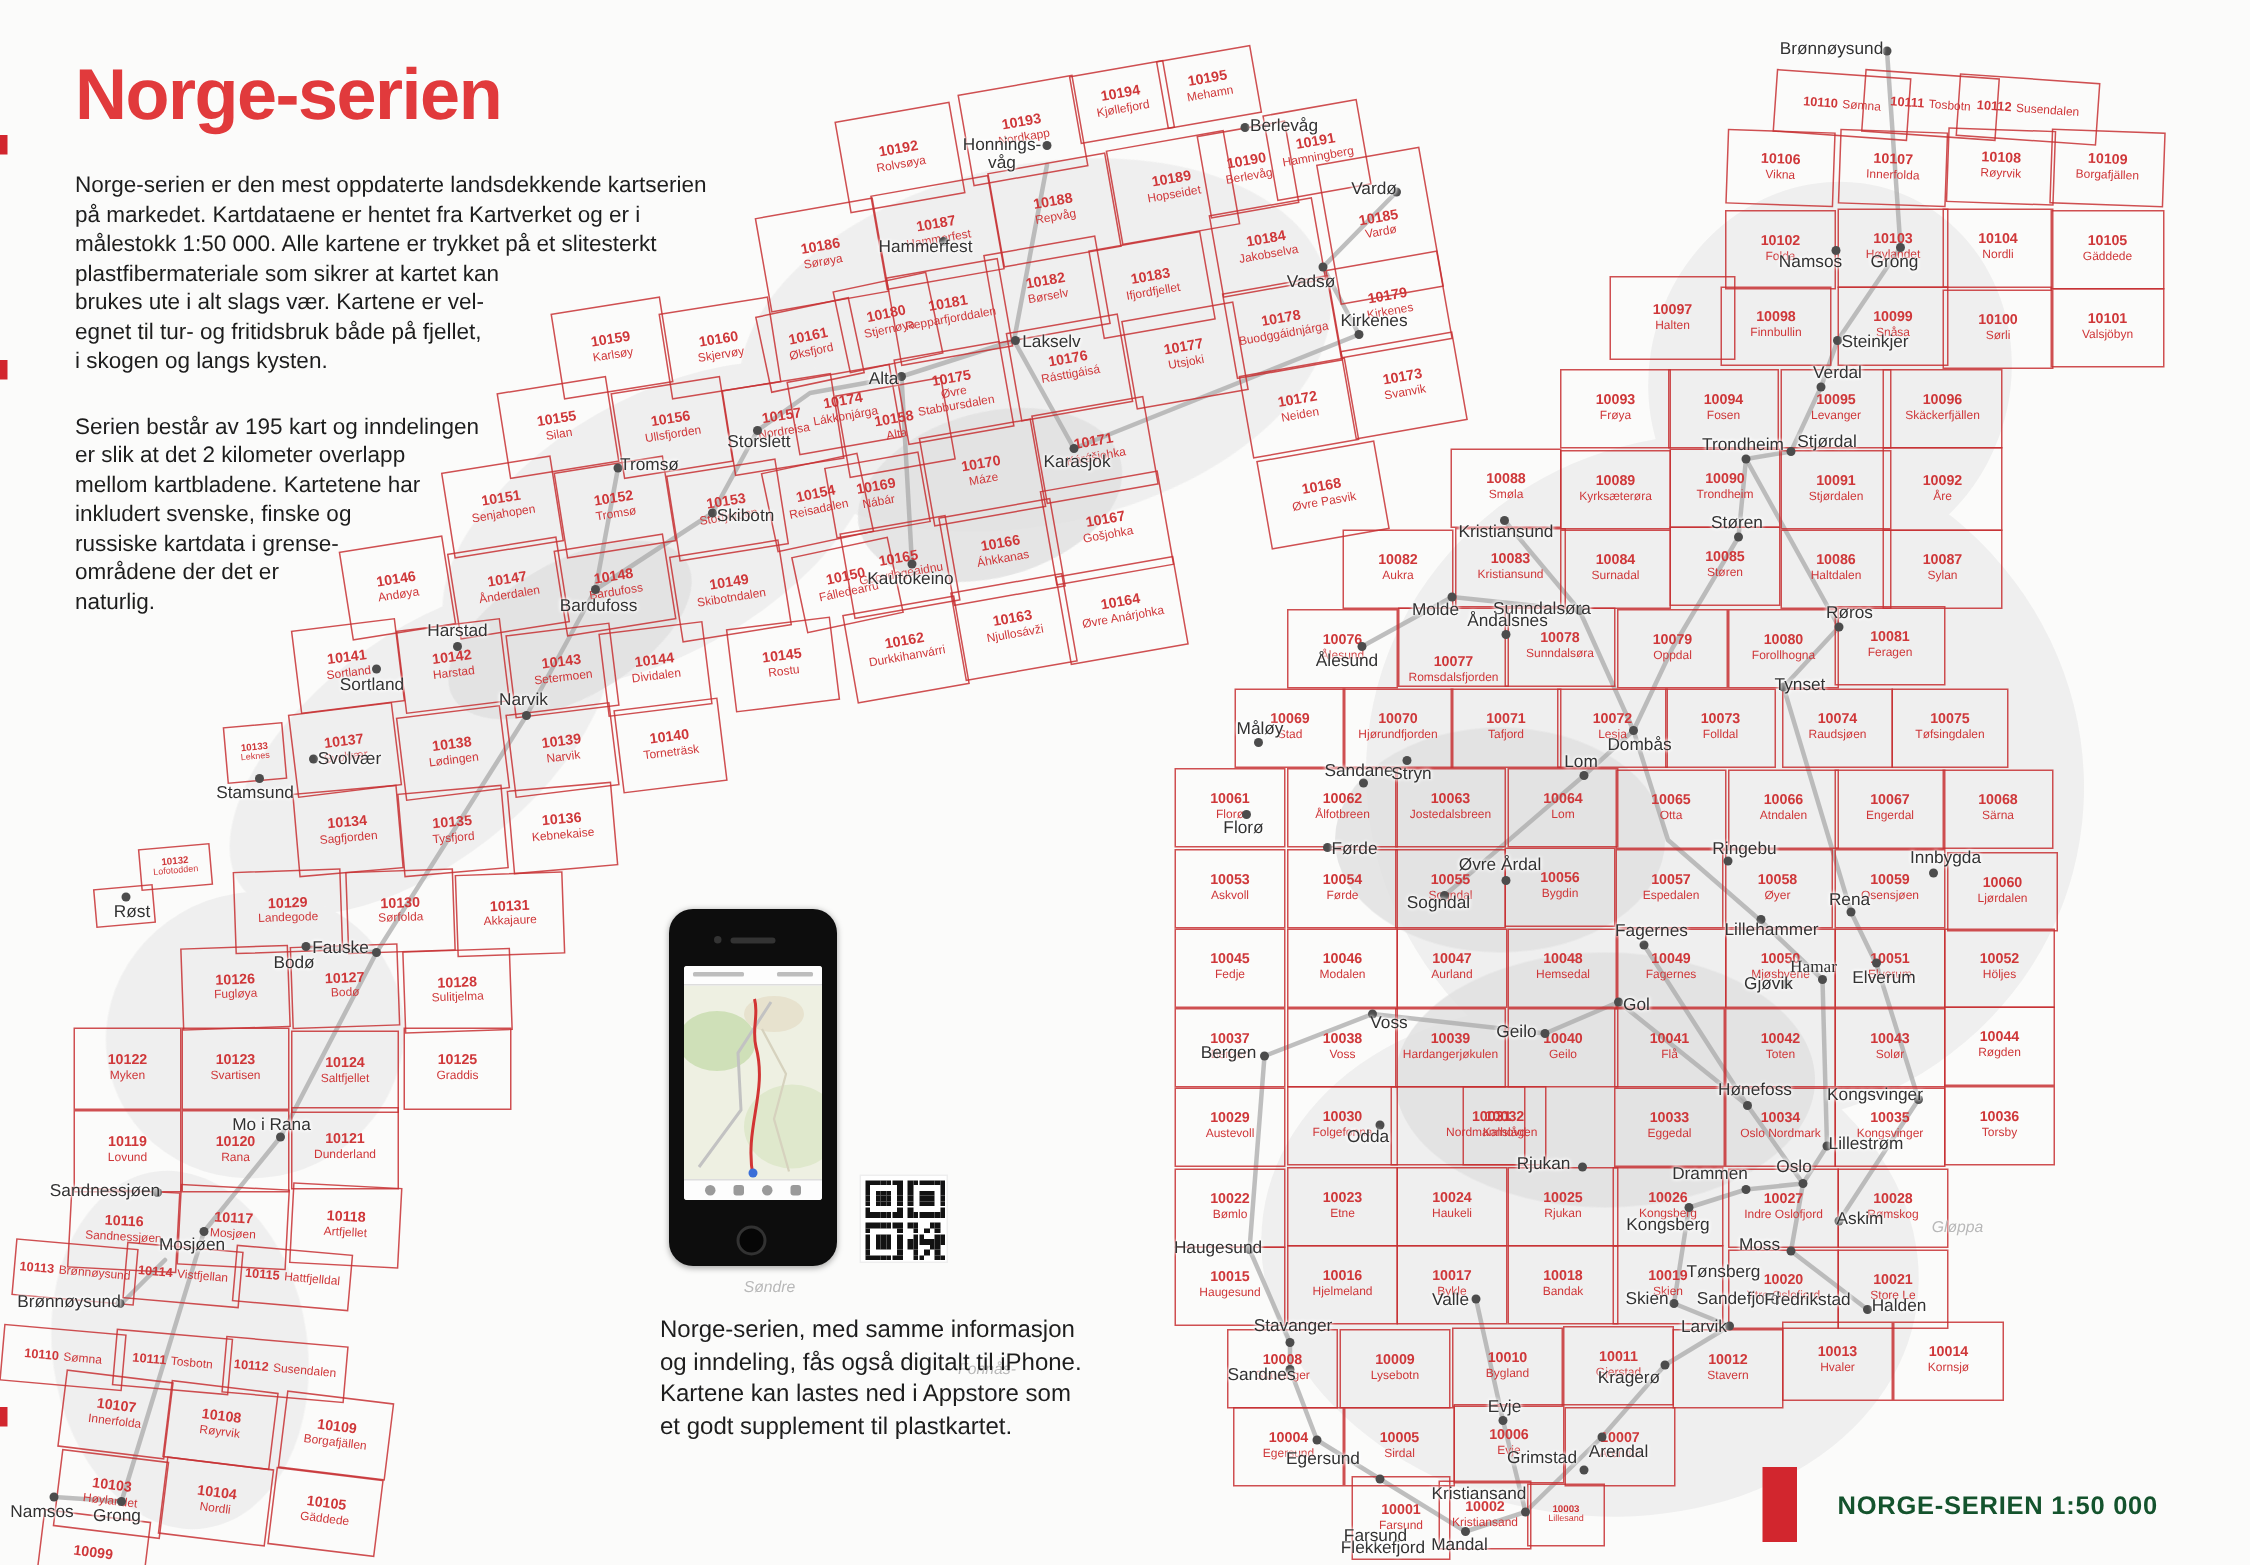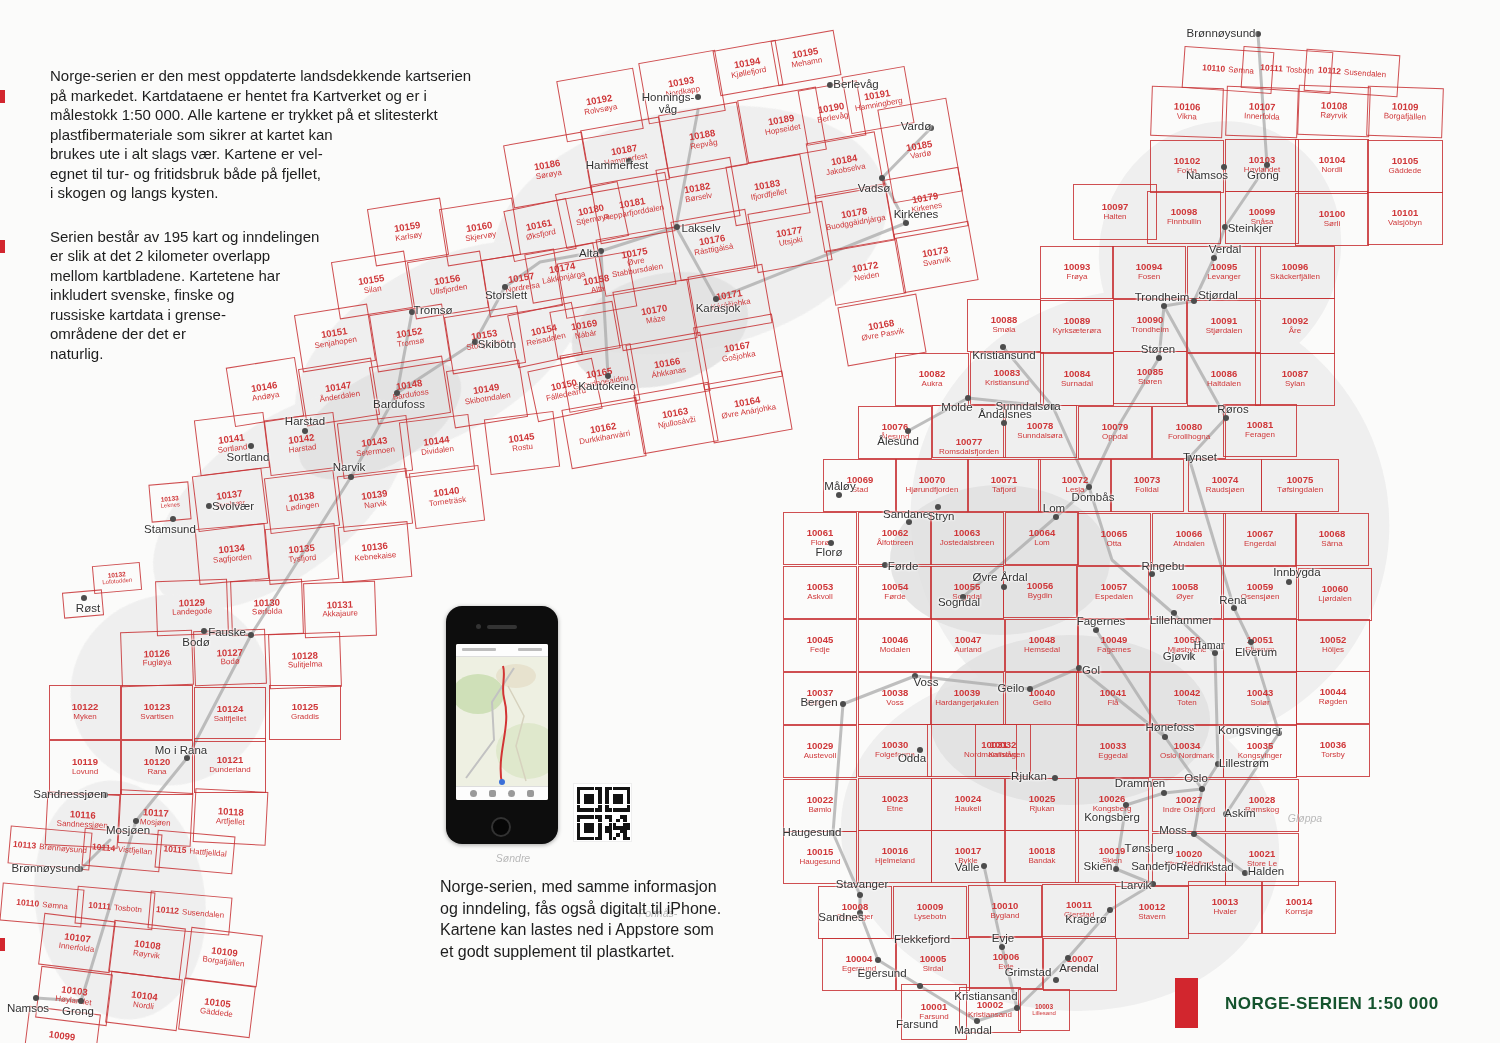--- a/index.html
+++ b/index.html
@@ -115,20 +115,21 @@
       <path d="M1279,733 L1226,814"></path>
       <path d="M908,431 L968,398 L1053,407 L1089,487"></path>
       <path d="M1003,347 L1053,407"></path>
     </svg>
 
   <div class="trim" style="top:90px;"></div>
   <div class="trim" style="top:240px;"></div>
   <div class="trim" style="top:938px;"></div>
 
   <div id="intro">
+    <div id="title">Norge-serien</div>
     <div class="para">Norge-serien er den mest oppdaterte landsdekkende kartserien
 på markedet. Kartdataene er hentet fra Kartverket og er i
 målestokk 1:50 000. Alle kartene er trykket på et slitesterkt
 plastfibermateriale som sikrer at kartet kan
 brukes ute i alt slags vær. Kartene er vel-
 egnet til tur- og fritidsbruk både på fjellet,
 i skogen og langs kysten.</div>
     <div class="para" id="para2">Serien består av 195 kart og inndelingen
 er slik at det 2 kilometer overlapp
 mellom kartbladene. Kartetene har
@@ -1123,21 +1124,21 @@
       <div class="city" style="left: 812px; top: 832px;">Haugesund</div>
       <div class="city-dot" style="left: 984px; top: 866px;"></div>
       <div class="city" style="left: 967px; top: 867px;">Valle</div>
       <div class="city-dot" style="left: 860px; top: 895px;"></div>
       <div class="city" style="left: 862px; top: 884px;">Stavanger</div>
       <div class="city-dot" style="left: 860px; top: 913px;"></div>
       <div class="city" style="left: 841px; top: 917px;">Sandnes</div>
       <div class="city-dot" style="left: 878px; top: 960px;"></div>
       <div class="city" style="left: 882px; top: 973px;">Egersund</div>
       <div class="city-dot" style="left: 920px; top: 986px;"></div>
-      <div class="city" style="left: 922px; top: 939px;">Flekkefjord</div>
+      <div class="city" style="left: 922px; top: 1032px;">Flekkefjord</div>
       <div class="city-dot" style="left: 1002px; top: 947px;"></div>
       <div class="city" style="left: 1003px; top: 938px;">Evje</div>
       <div class="city-dot" style="left: 1056px; top: 980px;"></div>
       <div class="city" style="left: 1028px; top: 972px;">Grimstad</div>
       <div class="city-dot" style="left: 1068px; top: 958px;"></div>
       <div class="city" style="left: 1079px; top: 968px;">Arendal</div>
       <div class="city-dot" style="left: 1110px; top: 910px;"></div>
       <div class="city" style="left: 1086px; top: 919px;">Kragerø</div>
       <div class="city-dot" style="left: 1017px; top: 1008px;"></div>
       <div class="city" style="left: 986px; top: 996px;">Kristiansand</div>

